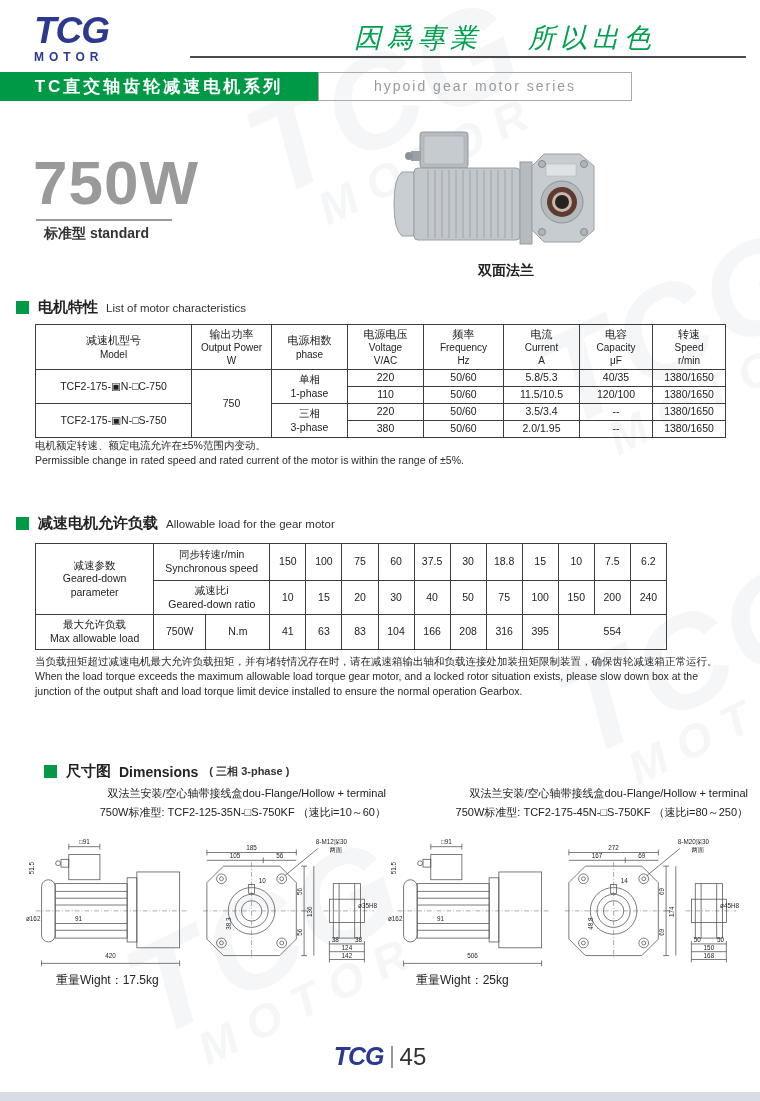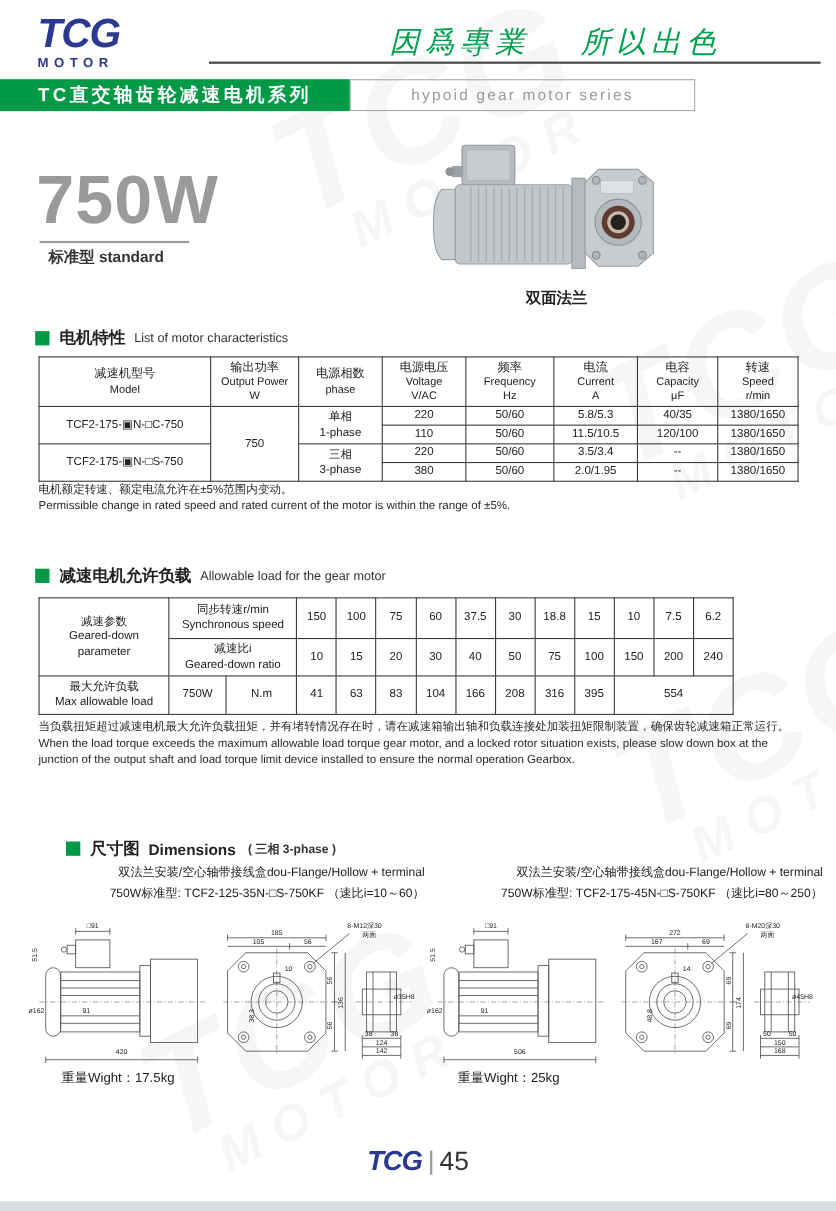--- a/index.html
+++ b/index.html
@@ -22,21 +22,21 @@
   .banner-box{position:absolute;left:318px;top:72px;width:312px;height:27px;border:1px solid #aaa;color:#9a9a9a;
               font-size:14px;letter-spacing:2px;text-align:center;line-height:27px;}
   
   .power{position:absolute;left:33px;top:152px;font-size:62px;font-weight:900;color:#9a9a9a;letter-spacing:1px;line-height:1;}
   .power-line{position:absolute;left:36px;top:219px;width:136px;height:2px;background:#9a9a9a;}
   .power-sub{position:absolute;left:44px;top:225px;font-size:14px;font-weight:bold;color:#333;}
   .motor-photo{position:absolute;left:390px;top:126px;width:208px;height:130px;}
   .photo-caption{position:absolute;left:448px;top:262px;width:116px;text-align:center;
                  font-size:14px;font-weight:bold;color:#222;}
   
-  .sec{position:absolute;display:flex;align-items:center;left:32px;}
+  .sec{position:absolute;display:flex;align-items:center;left:16px;}
   .sec-sq{width:13px;height:13px;background:#009945;margin-right:9px;flex:0 0 auto;}
   .sec-zh{font-size:15px;font-weight:bold;color:#222;}
   .sec-en{font-size:11.5px;color:#333;margin-left:8px;}
   .sec-note{font-size:11px;font-weight:bold;color:#333;margin-left:11px;}
   
   table{border-collapse:collapse;}
   .t1{position:absolute;left:35px;top:324px;width:690px;font-size:10.5px;color:#222;table-layout:fixed;}
   .t1 th,.t1 td{border:1px solid #3c3c3c;text-align:center;padding:0;line-height:1.3;font-weight:normal;}
   .t1 th{height:44px;}
   .t1 td{height:16px;}

